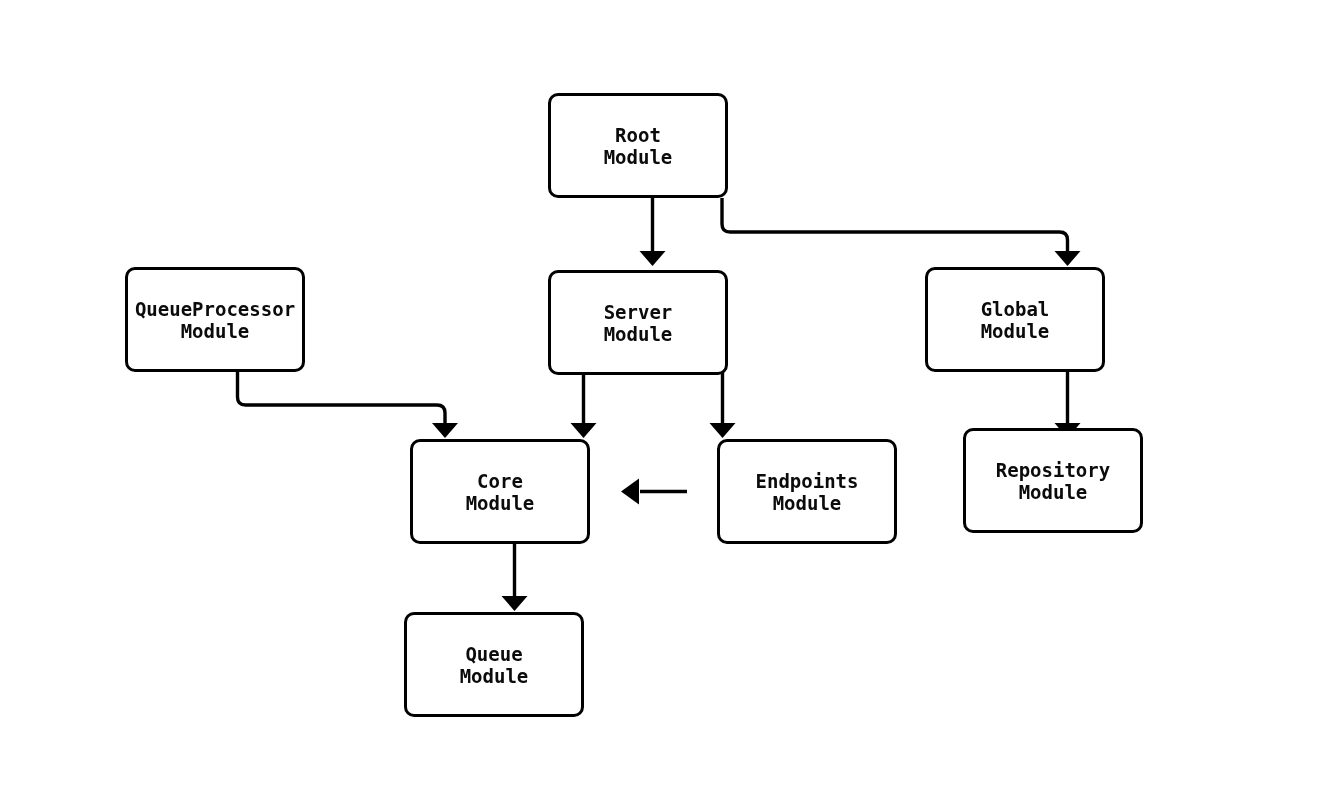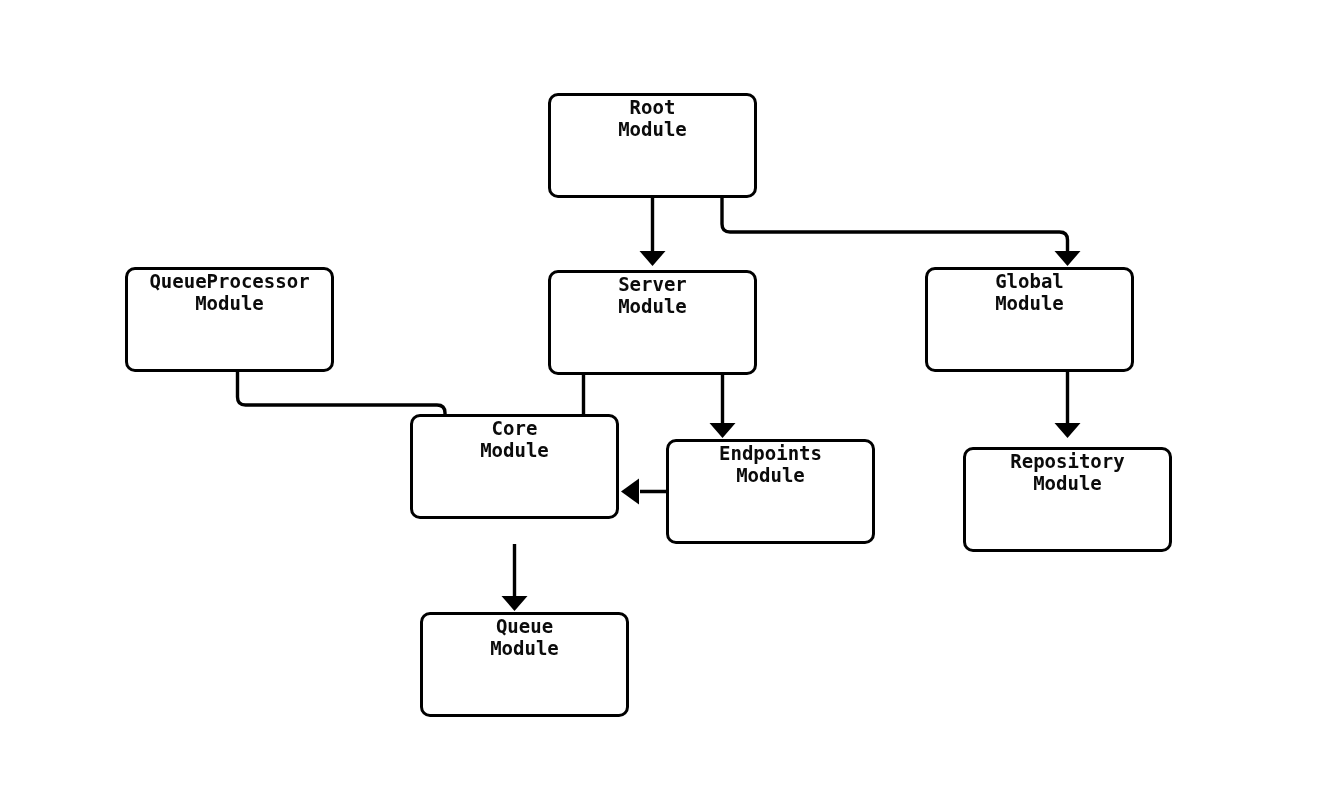--- a/index.html
+++ b/index.html
@@ -26,28 +26,28 @@
     fill: none;
     stroke: #000000;
     stroke-width: 3.4px;
   }
   .edges-layer polygon {
     fill: #000000;
     stroke: none;
   }
   .node {
     position: absolute;
-    width: 209px;
+    width: 180px;
     height: 105px;
     box-sizing: border-box;
     background: #ffffff;
     border: 3px solid #000000;
     border-radius: 10px;
     display: flex;
-    align-items: flex-start;
+    align-items: center;
     justify-content: center;
   }
   .node-label {
     white-space: pre-line;
     text-align: center;
     font-weight: bold;
     font-size: 19px;
     line-height: 22px;
     color: #0b0b0b;
   }
@@ -113,33 +113,33 @@
   <div class="node" style="left:548px; top:270px">
     <span class="node-label">Server
 Module</span>
   </div>
 
   <div class="node" style="left:925px; top:267px">
     <span class="node-label">Global
 Module</span>
   </div>
 
-  <div class="node" style="left:410px; top:414px">
+  <div class="node" style="left:410px; top:439px">
     <span class="node-label">Core
 Module</span>
   </div>
 
-  <div class="node" style="left:666px; top:439px">
+  <div class="node" style="left:717px; top:439px">
     <span class="node-label">Endpoints
 Module</span>
   </div>
 
-  <div class="node" style="left:963px; top:447px">
+  <div class="node" style="left:963px; top:428px">
     <span class="node-label">Repository
 Module</span>
   </div>
 
-  <div class="node" style="left:420px; top:612px">
+  <div class="node" style="left:404px; top:612px">
     <span class="node-label">Queue
 Module</span>
   </div>
 
 </div>
 
 </body></html>

